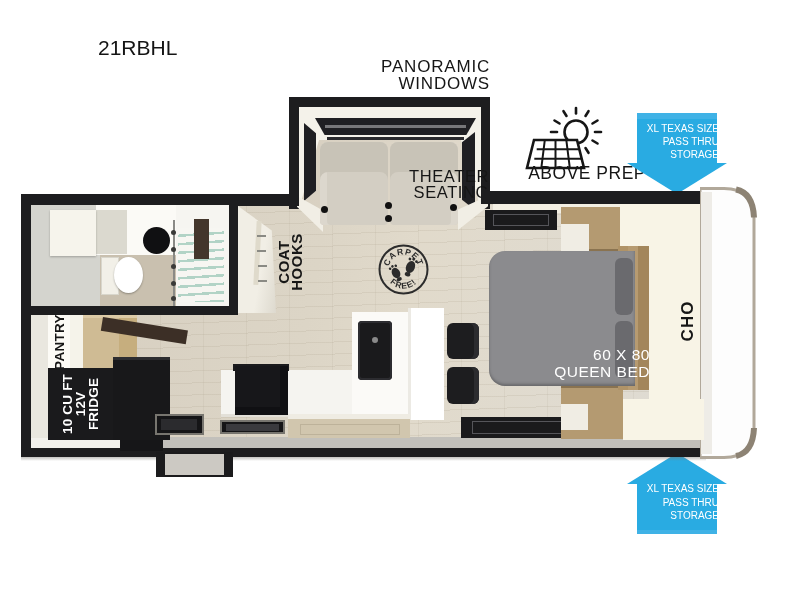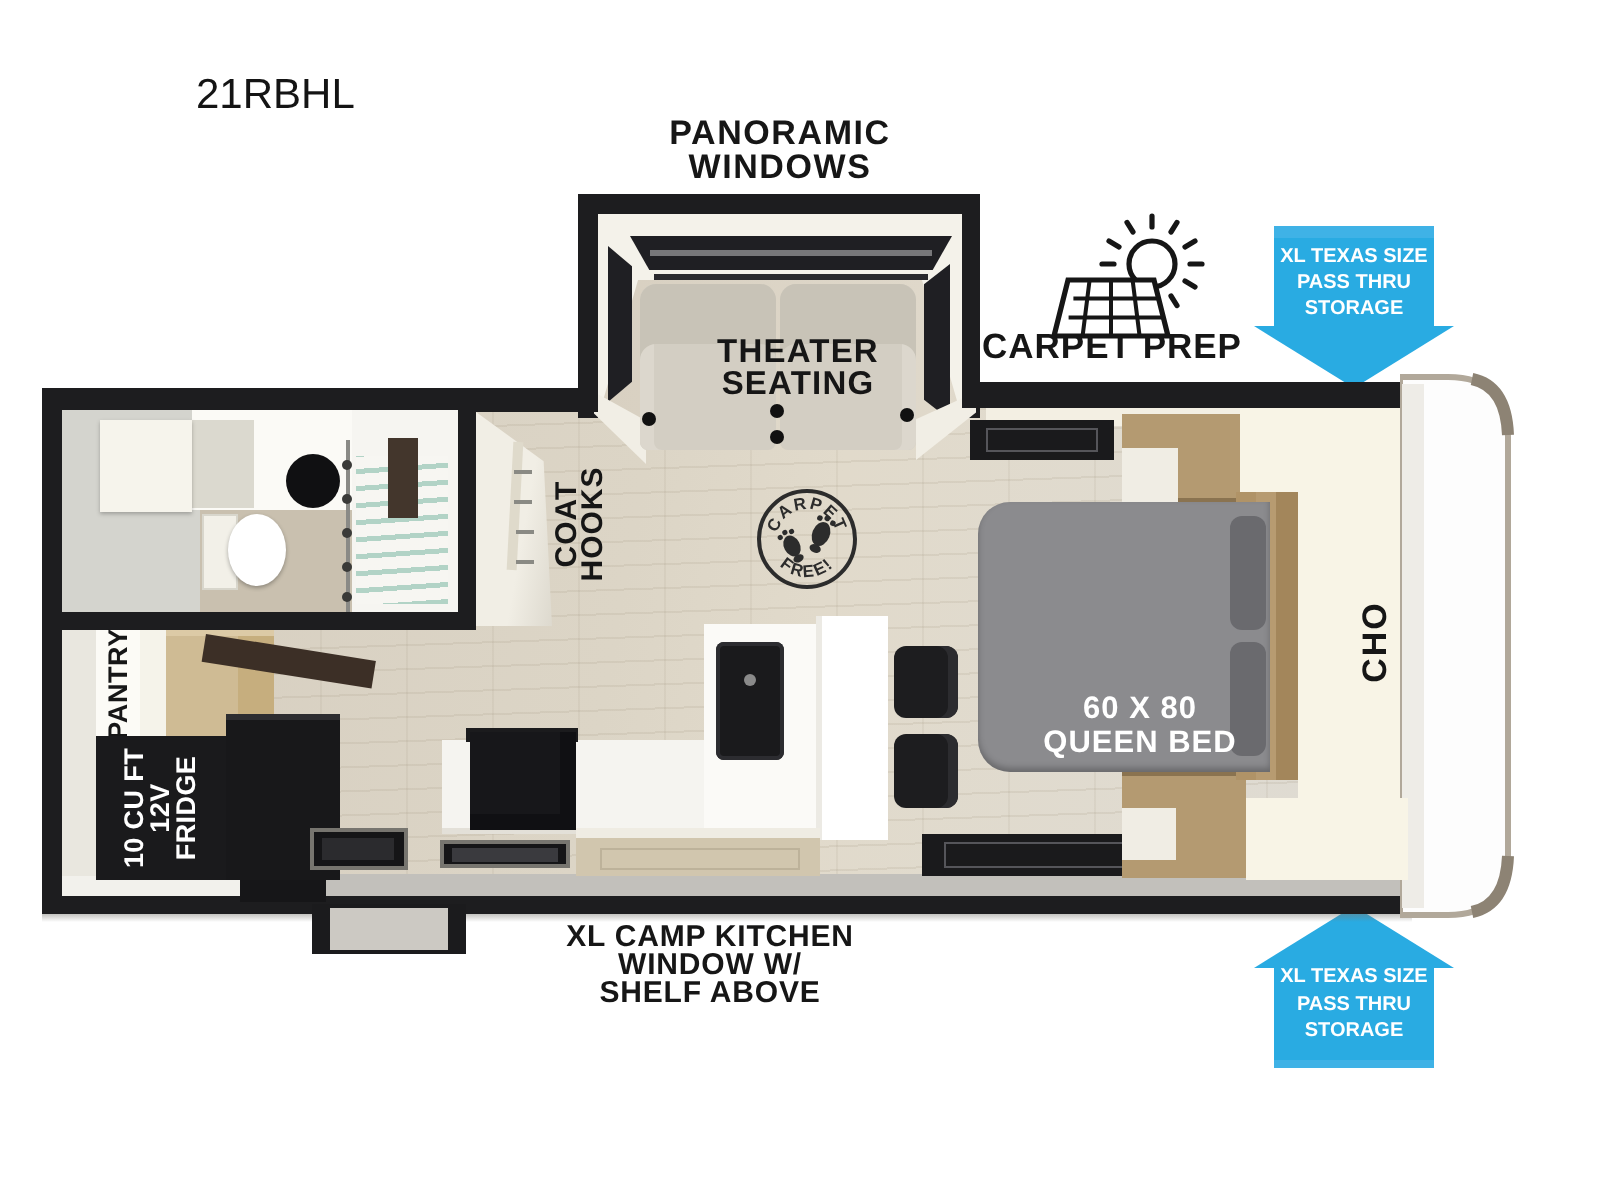--- a/index.html
+++ b/index.html
@@ -1,19 +1,19 @@
 <!DOCTYPE html>
 <html><head>
 <meta charset="utf-8">
 <style>
   html,body{margin:0;padding:0;background:#fff;}
   #plan{position:relative;width:800px;height:600px;background:#fff;overflow:hidden;
         font-family:"Liberation Sans",sans-serif;}
   .abs{position:absolute;}
-  .lbl{position:absolute;font-weight:bold;color:#161616;text-align:center;line-height:1;}
+  .lbl{position:absolute;font-weight:normal;color:#161616;text-align:right;line-height:1;}
   .rot{position:absolute;width:0;height:0;}
   .rot>span{position:absolute;display:block;transform:translate(-50%,-50%) rotate(-90deg);
         white-space:pre;font-weight:bold;color:#161616;text-align:center;}
 </style>
 </head>
 <body>
 <div id="plan">
 
 <div class="abs" style="left:98px;top:36px;font-size:21px;color:#141414;">21RBHL</div>
 
@@ -82,21 +82,21 @@
   </g>
   <g stroke="#161616" stroke-width="2" fill="none">
     <line x1="28.8" y1="40" x2="25.3" y2="68"></line>
     <line x1="39.5" y1="40" x2="39.5" y2="68"></line>
     <line x1="50.3" y1="40" x2="53.8" y2="68"></line>
     <line x1="20.7" y1="49.3" x2="63.3" y2="49.3"></line>
     <line x1="18.3" y1="58.7" x2="65.7" y2="58.7"></line>
   </g>
 </svg>
 
-<div class="lbl" style="left:466px;top:165px;width:180px;font-size:17.5px;letter-spacing:0.5px;">CARPET PREP</div>
+<div class="lbl" style="left:466px;top:165px;width:180px;font-size:17.5px;letter-spacing:0.5px;">ABOVE PREP</div>
 
 <div class="abs" style="left:637px;top:113px;width:80px;height:50px;background:linear-gradient(to bottom,#3fb2e6 0 6px,#29abe2 6px);"></div>
 <div class="abs" style="left:627px;top:163px;width:0;height:0;border-left:50px solid transparent;border-right:50px solid transparent;border-top:31px solid #29abe2;"></div>
 <div class="lbl" style="left:635px;top:122px;width:84px;font-size:10px;line-height:13.2px;color:#fff;letter-spacing:0;">XL TEXAS SIZE<br>PASS THRU<br>STORAGE</div>
 
 <div class="abs" style="left:637px;top:484px;width:80px;height:50px;background:linear-gradient(to top,#3fb2e6 0 4px,#29abe2 4px);"></div>
 <div class="abs" style="left:627px;top:453px;width:0;height:0;border-left:50px solid transparent;border-right:50px solid transparent;border-bottom:31px solid #29abe2;"></div>
 <div class="lbl" style="left:635px;top:482px;width:84px;font-size:10px;line-height:13.5px;color:#fff;letter-spacing:0;">XL TEXAS SIZE<br>PASS THRU<br>STORAGE</div>
 
 <div class="abs" style="left:21px;top:194px;width:278px;height:12px;background:#1d1d1f;"></div>
@@ -276,15 +276,14 @@
     <g transform="translate(33.5,24) rotate(22)">
       <ellipse cx="0" cy="0" rx="4.4" ry="6.2"></ellipse>
       <circle cx="-3.5" cy="-7.2" r="1.4"></circle>
           <circle cx="0" cy="-8.4" r="1.4"></circle>
           <circle cx="3.5" cy="-7.2" r="1.4"></circle>
       <ellipse cx="0" cy="7.8" rx="2.9" ry="2.1"></ellipse>
     </g>
   </g>
 </svg>
 
-<div class="lbl" style="left:255px;top:462px;width:200px;font-size:15px;line-height:14px;letter-spacing:0.4px;">XL CAMP KITCHEN<br>WINDOW W/<br>SHELF ABOVE</div>
 
 </div>
 
 </body></html>

